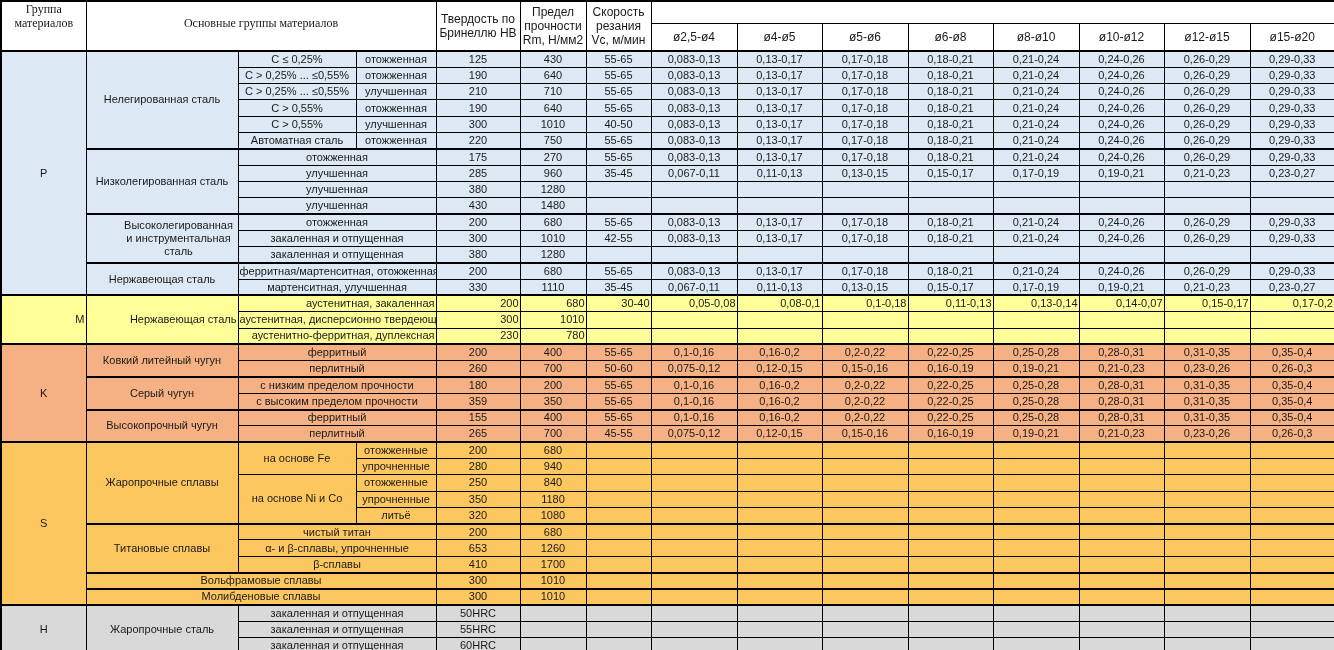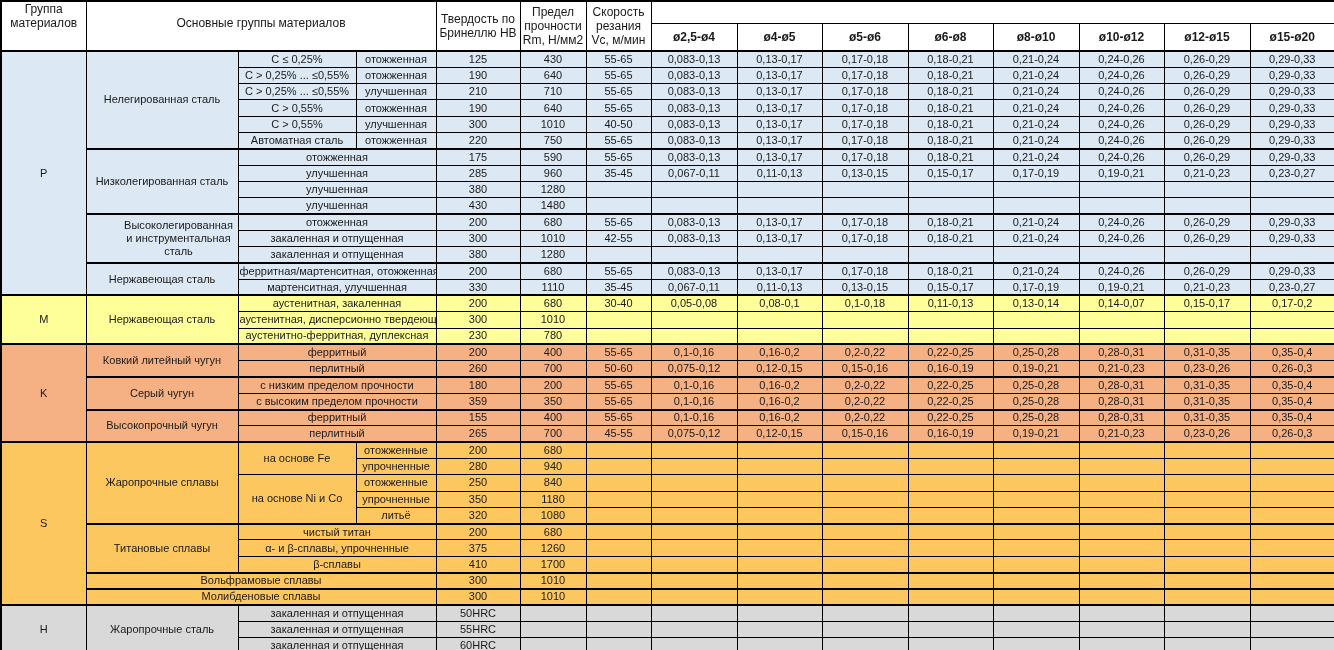--- a/index.html
+++ b/index.html
@@ -15,30 +15,30 @@
   }
   th,td{
     border:1px solid var(--border);
     font-size:11px;line-height:13px;
     color:var(--text);
     text-align:center;vertical-align:middle;
     padding:0 1px;overflow:hidden;white-space:nowrap;
     font-weight:normal;
   }
   thead th{background:var(--header-bg);font-size:12px;line-height:14px;white-space:pre-line;}
-  thead th.valign-bottom{vertical-align:bottom;padding-bottom:20px;}
+  thead th.valign-bottom{vertical-align:bottom;padding-bottom:20px;font-family:Liberation Serif, serif;}
   thead tr.diam-row{height:25px;}
   thead tr.top-row{height:20px;}
-  thead tr.diam-row th{font-weight:bold;white-space:nowrap;border-bottom:2px solid var(--border);}
+  thead tr.diam-row th{font-weight:normal;white-space:nowrap;border-bottom:2px solid var(--border);}
   thead tr.top-row th[rowspan]{border-bottom:2px solid var(--border);}
   tbody tr{height:16px;}
   tbody tr.blk td{border-top:2px solid var(--border);}
   td.wrap{white-space:pre-line;padding-left:34px;}
   tr.g-p td{background:var(--group-p-bg);}
-  tr.g-m td{background:var(--group-m-bg);}
+  tr.g-m td{background:var(--group-m-bg);text-align:right;}
   tr.g-k td{background:var(--group-k-bg);}
   tr.g-s td{background:var(--group-s-bg);}
   tr.g-h td{background:var(--group-h-bg);}
 </style>
 </head>
 <body>
 
 <table>
   <colgroup>
     <col style="width:85px">
@@ -173,21 +173,21 @@
         <td>0,18-0,21</td>
         <td>0,21-0,24</td>
         <td>0,24-0,26</td>
         <td>0,26-0,29</td>
         <td>0,29-0,33</td>
       </tr>
       <tr class="g-p blk">
         <td rowspan="4">Низколегированная сталь</td>
         <td colspan="2">отожженная</td>
         <td>175</td>
-        <td>590</td>
+        <td>270</td>
         <td>55-65</td>
         <td>0,083-0,13</td>
         <td>0,13-0,17</td>
         <td>0,17-0,18</td>
         <td>0,18-0,21</td>
         <td>0,21-0,24</td>
         <td>0,24-0,26</td>
         <td>0,26-0,29</td>
         <td>0,29-0,33</td>
       </tr>
@@ -522,21 +522,21 @@
         <td></td>
         <td></td>
         <td></td>
         <td></td>
         <td></td>
         <td></td>
         <td></td>
       </tr>
       <tr class="g-s">
         <td colspan="2">α- и β-сплавы, упрочненные</td>
-        <td>375</td>
+        <td>653</td>
         <td>1260</td>
         <td></td>
         <td></td>
         <td></td>
         <td></td>
         <td></td>
         <td></td>
         <td></td>
         <td></td>
         <td></td>

